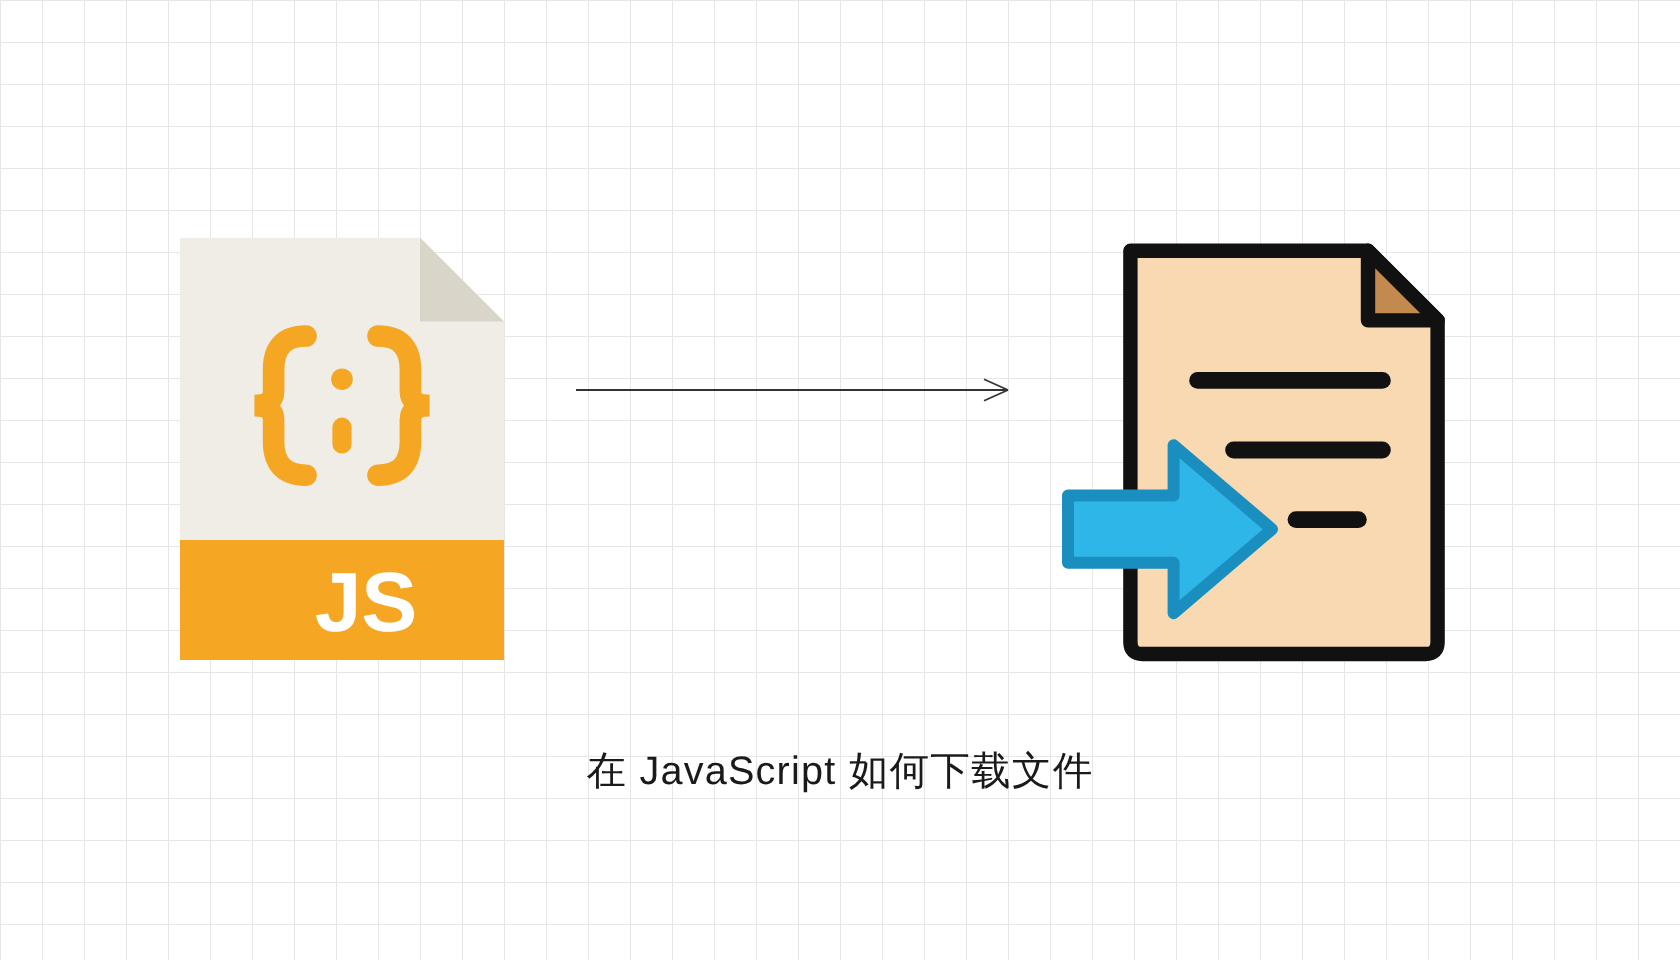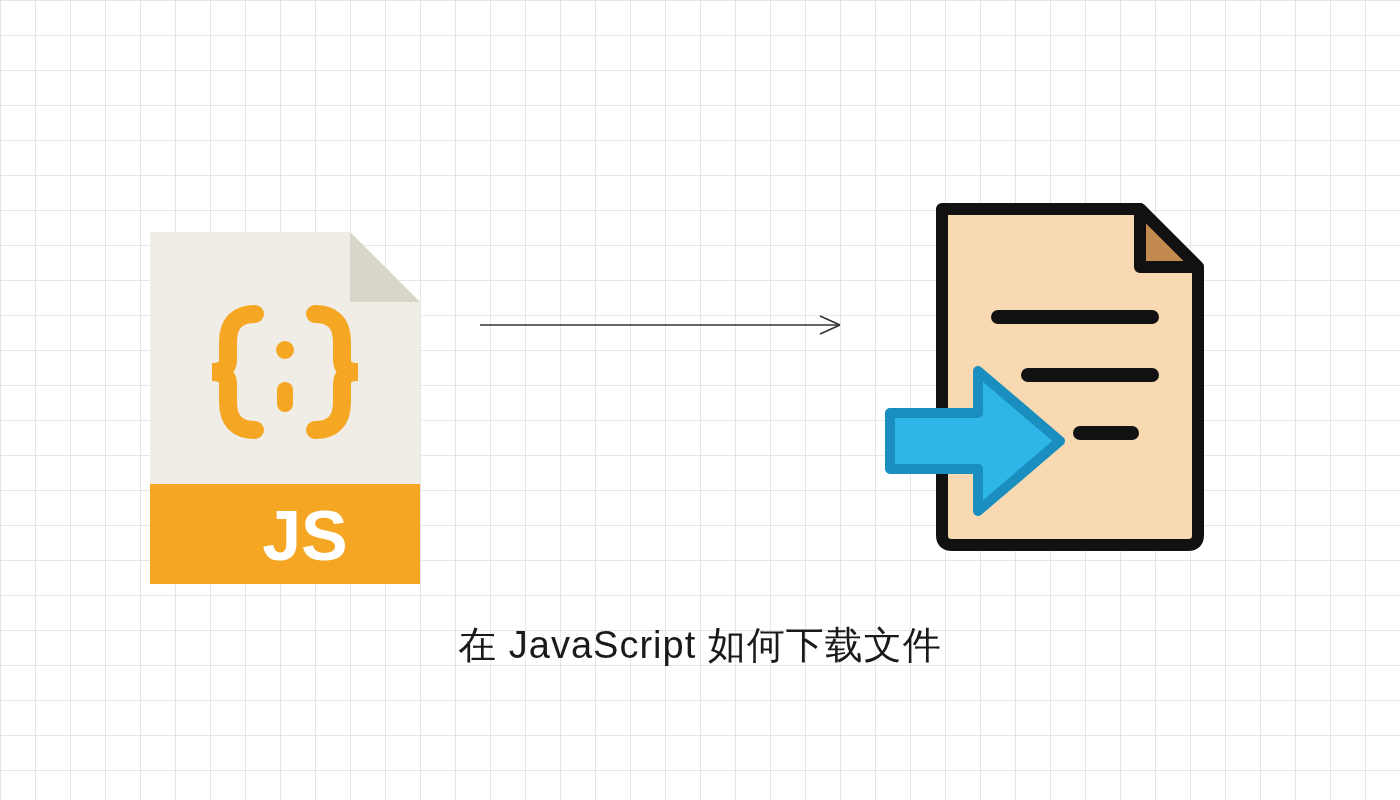--- a/index.html
+++ b/index.html
@@ -11,31 +11,30 @@
     background-size:35px 35px;
     font-family:"Comic Sans MS","Chalkboard SE","Marker Felt",cursive,sans-serif;
     position:relative;
   }
   .stage{position:absolute;inset:0;}
   .title{
     position:absolute;
     left:0;right:0;
     top:620px;
     text-align:center;
-    font-size:38px;
+    font-size:33px;
     color:#1a1a1a;
     letter-spacing:1px;
   }
   .js-file{
     position:absolute;
     left:150px;
     top:198px;
     width:270px;
     height:332px;
-    margin-top:34px;
   }
   .export-file{
     position:absolute;
     left:870px;
     top:195px;
     width:345px;
     height:360px;
   }
   .arrow{
     position:absolute;

